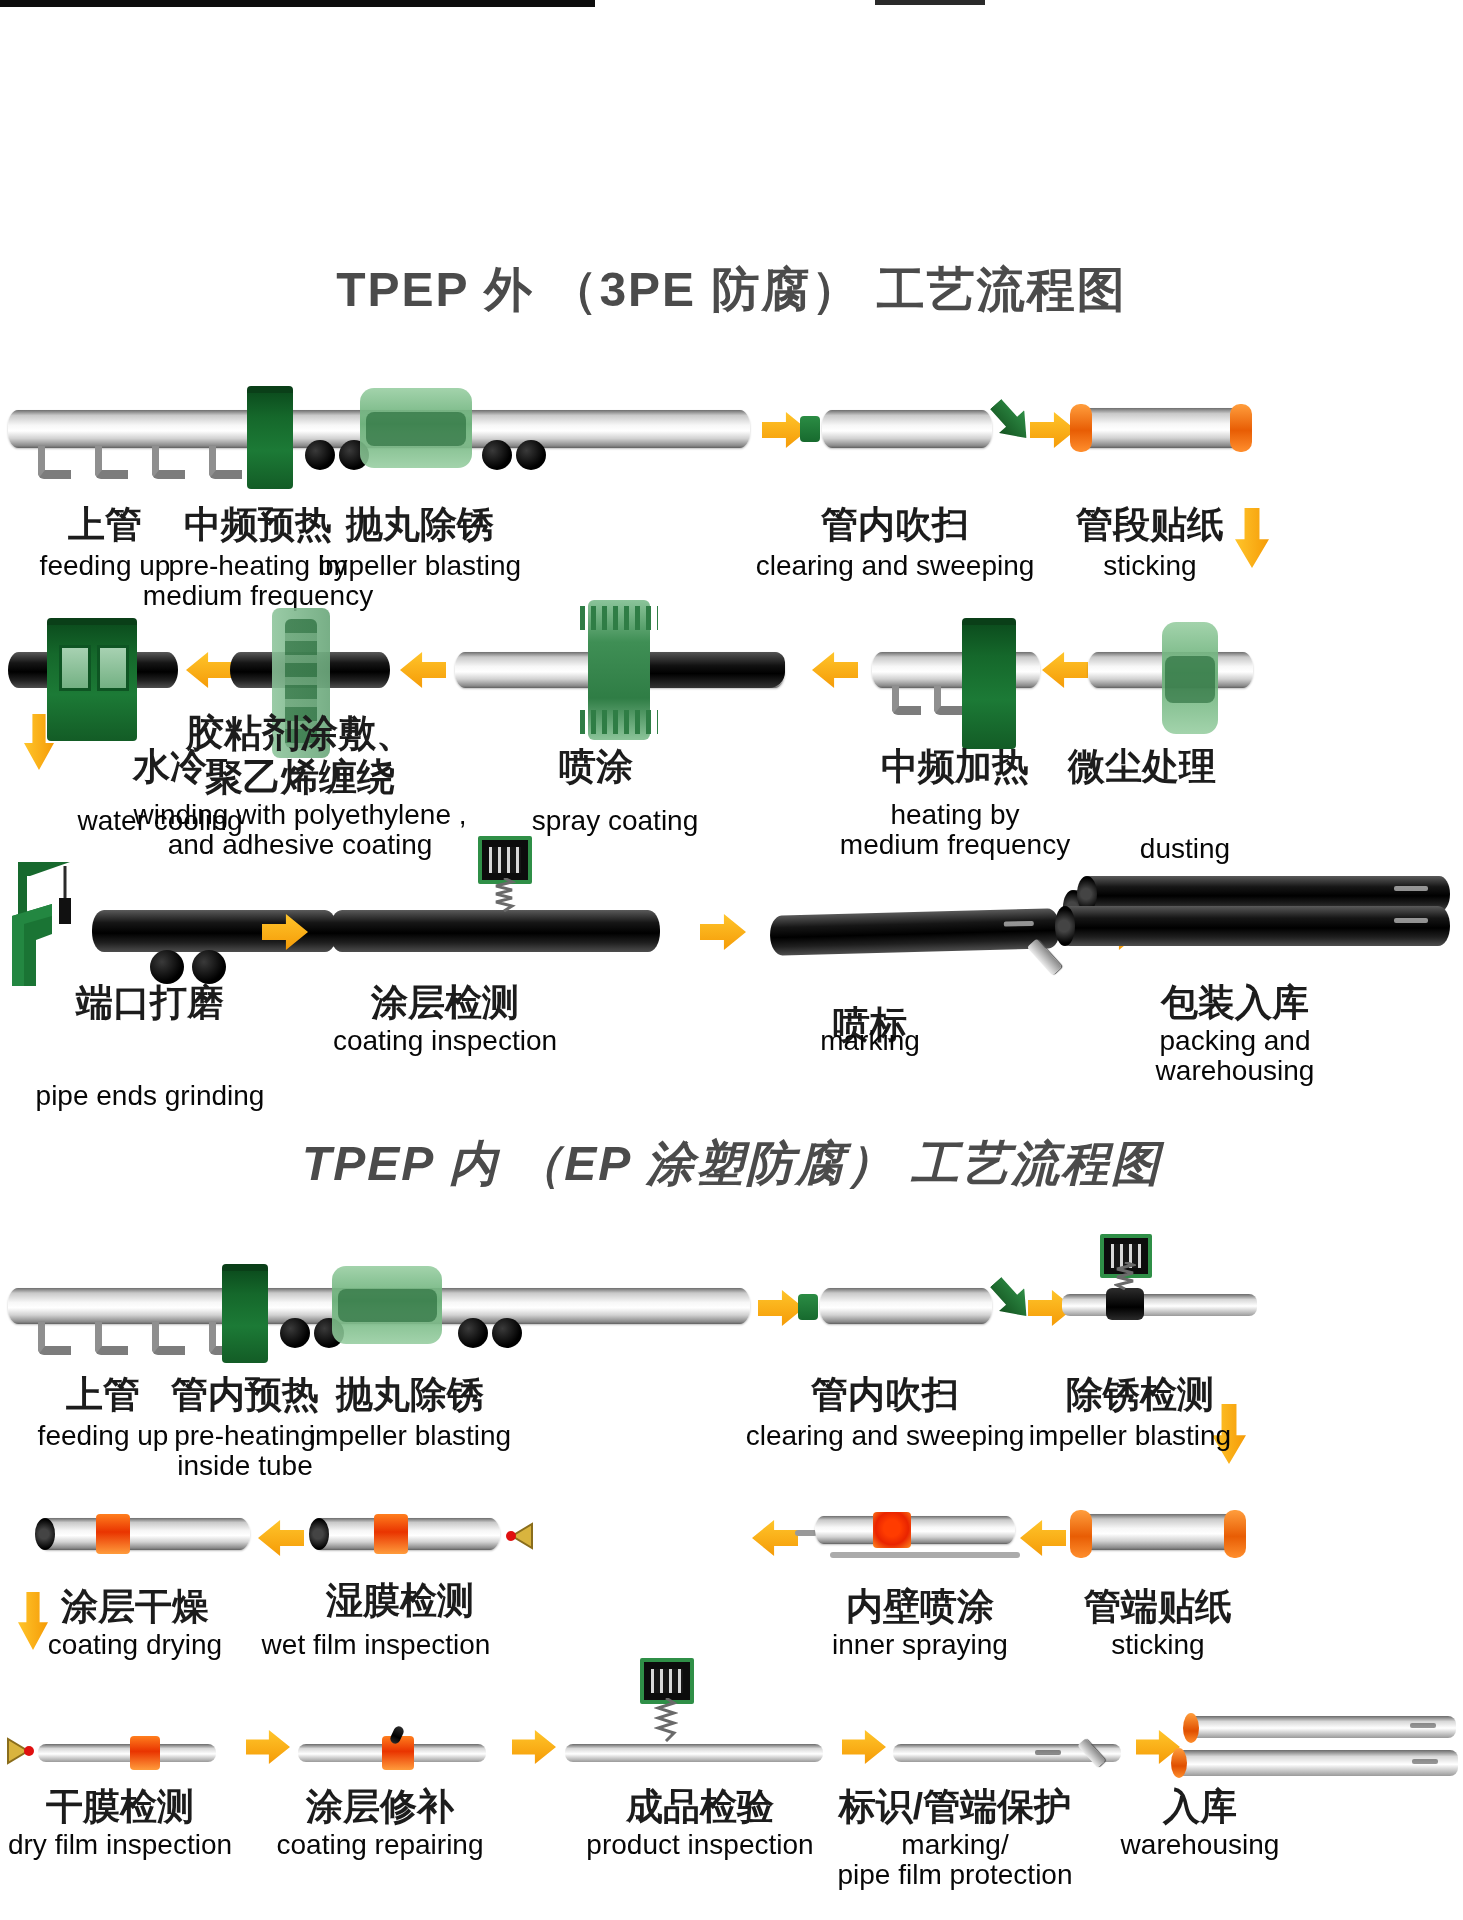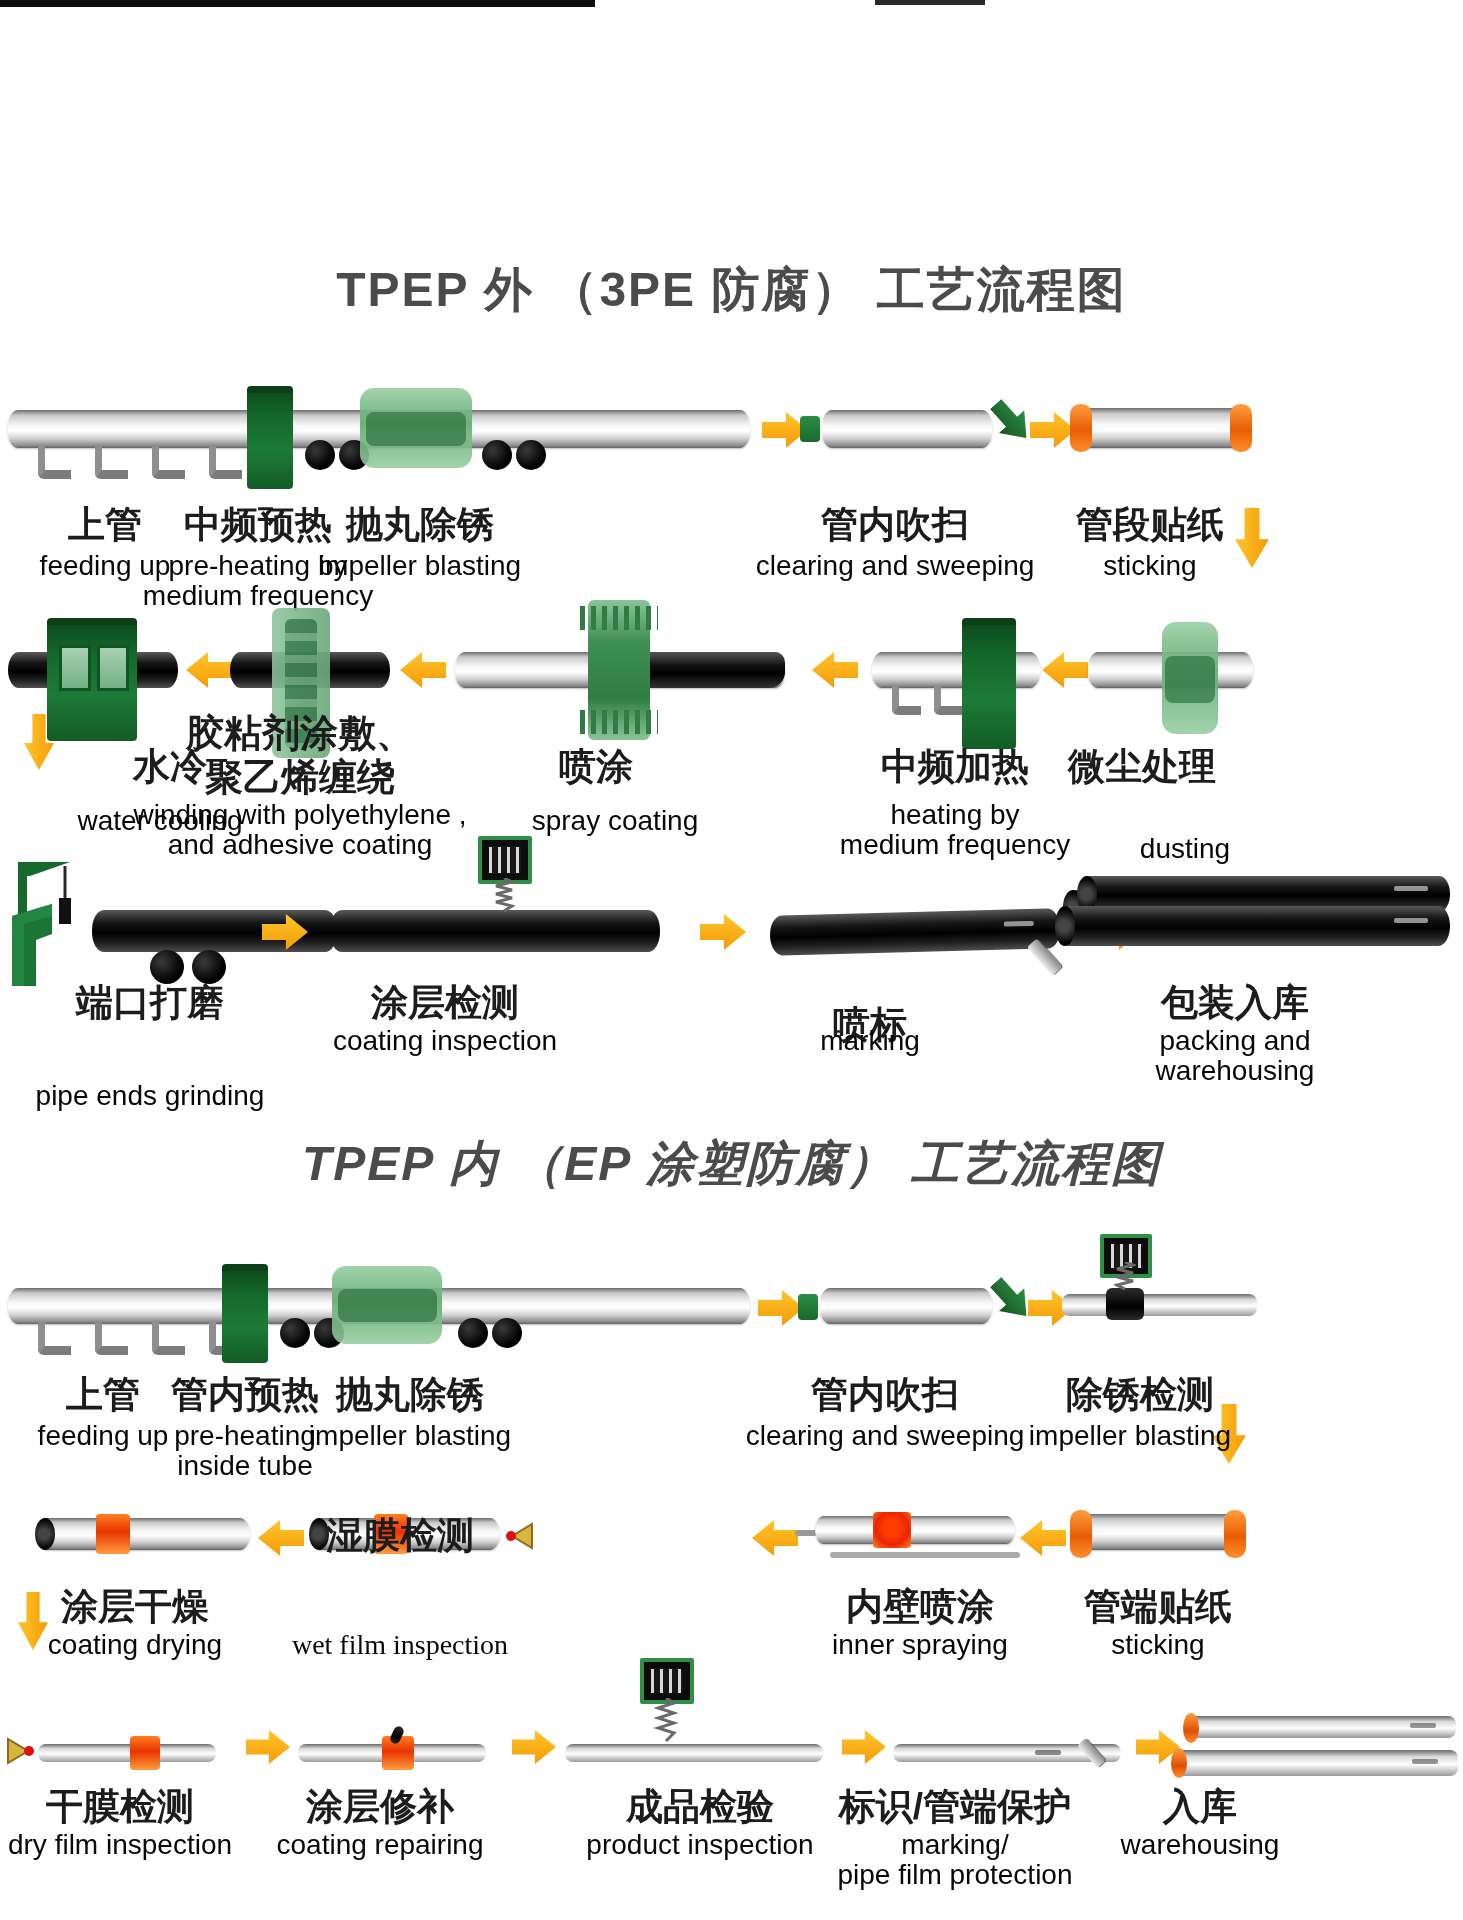--- a/index.html
+++ b/index.html
@@ -291,22 +291,22 @@
     </div>
     <div class="rod" style="left:830px;top:1552px;width:190px;height:6px;background:#ababab;"></div>
     <div class="aL" style="left:1020px;top:1520px;"></div>
     <div class="pipeS" style="left:1078px;top:1514px;width:160px;height:36px;">
       <div class="capO" style="left:-8px;"></div>
       <div class="capO" style="right:-8px;"></div>
     </div>
 
     <div class="zh" style="left:135px;top:1586px;">涂层干燥</div>
     <div class="en" style="left:135px;top:1630px;">coating drying</div>
-    <div class="zh" style="left:400px;top:1515px;">湿膜检测</div>
-    <div class="en" style="left:400px;top:1630px;font-family:Liberation Serif, serif;">wet film inspection</div>
+    <div class="zh" style="left:400px;top:1580px;">湿膜检测</div>
+    <div class="en" style="left:376px;top:1630px;">wet film inspection</div>
     <div class="zh" style="left:920px;top:1586px;">内壁喷涂</div>
     <div class="en" style="left:920px;top:1630px;">inner spraying</div>
     <div class="zh" style="left:1158px;top:1586px;">管端贴纸</div>
     <div class="en" style="left:1158px;top:1630px;">sticking</div>
   </div>
 
   <div>
     <svg class="abs" style="left:6px;top:1736px;" width="30" height="30" viewBox="0 0 30 30">
       <polygon points="2,3 2,27 22,15" fill="#D9B43E" stroke="#8A6D1C" stroke-width="2"></polygon>
       <circle cx="23" cy="15" r="5" fill="#E01010"></circle>

